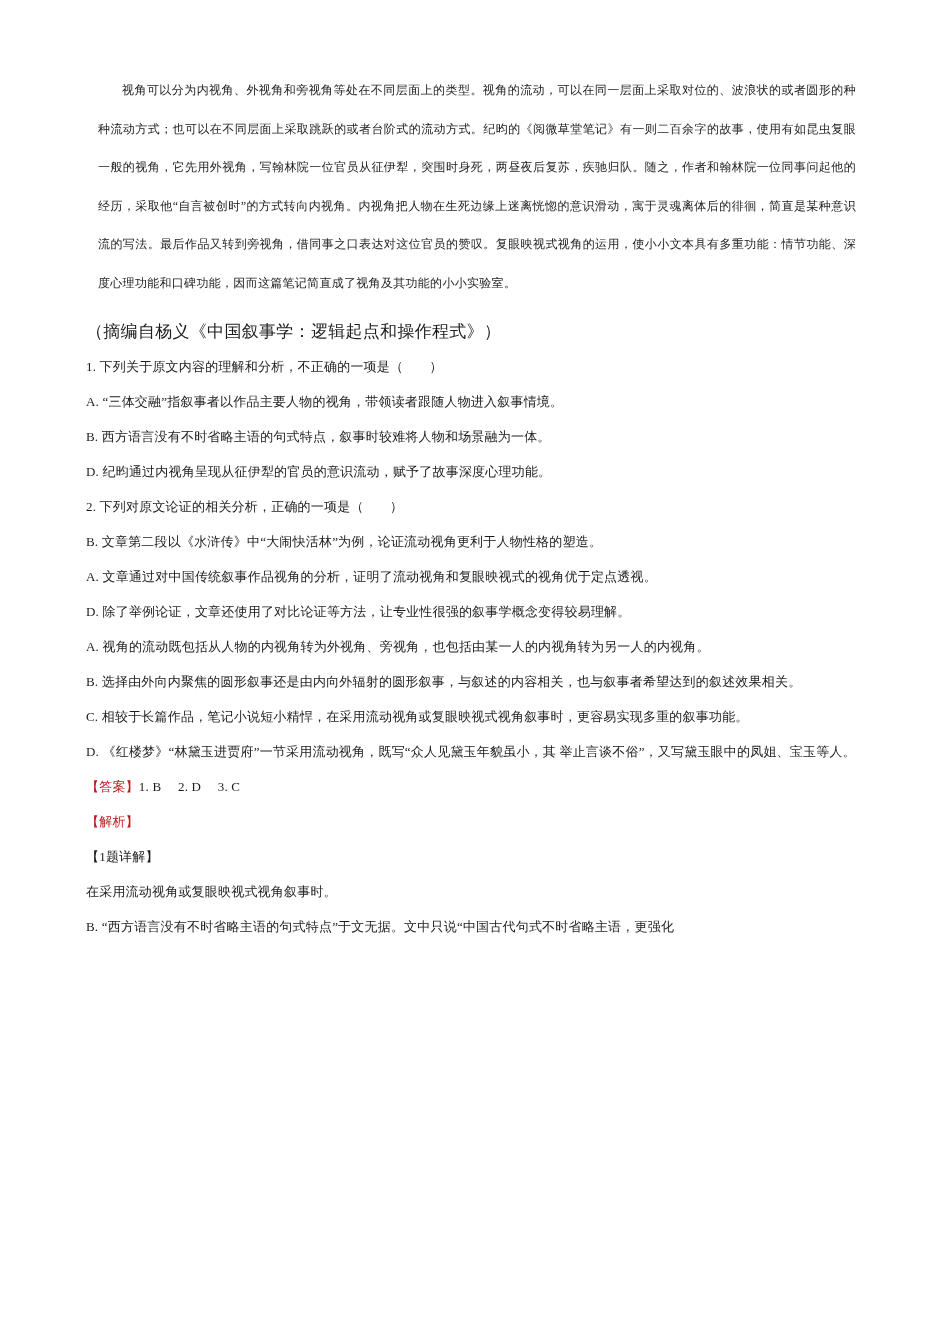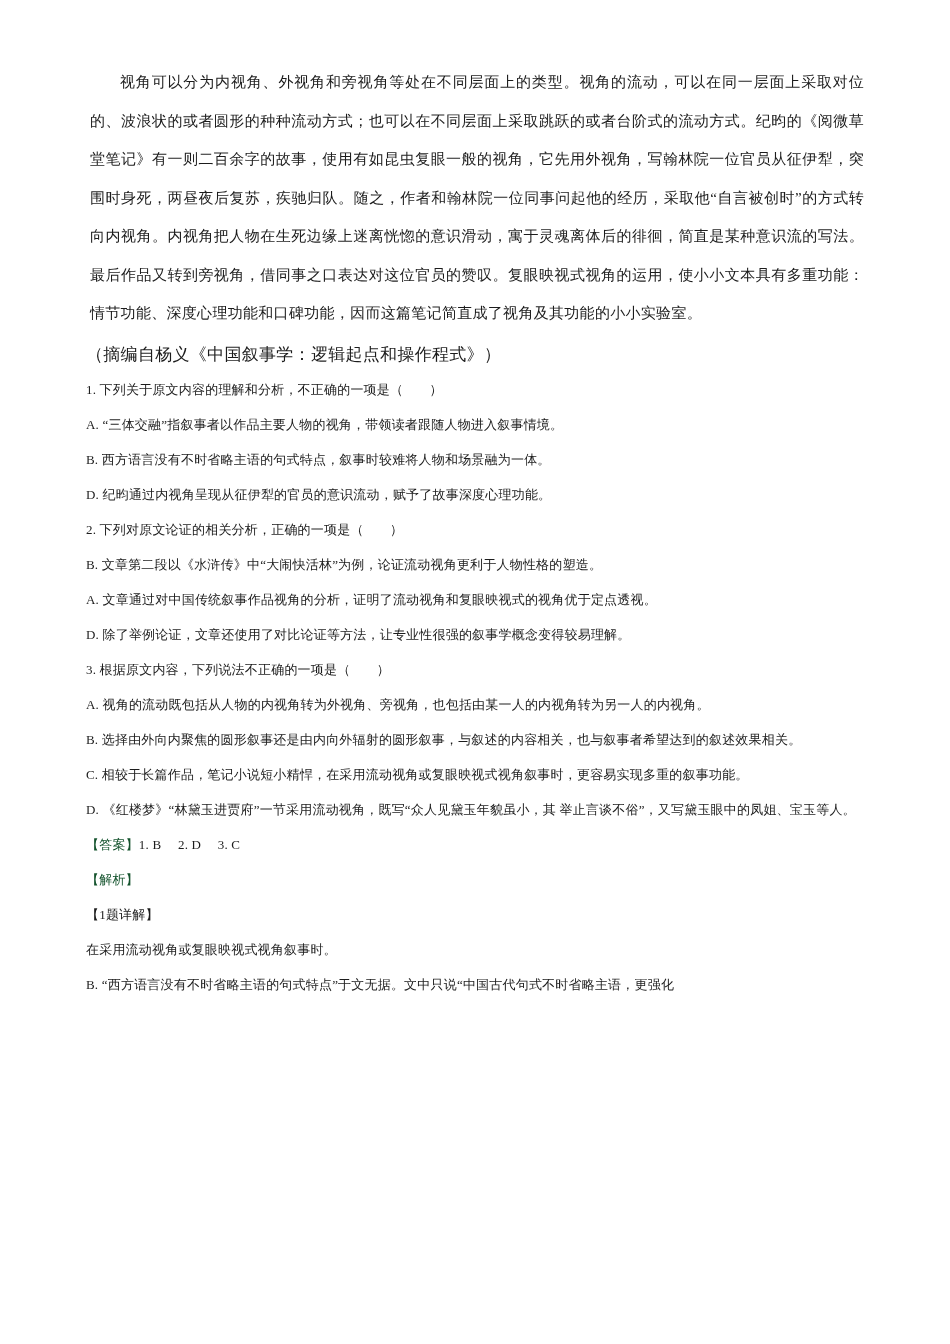--- a/index.html
+++ b/index.html
@@ -17,22 +17,22 @@
   }
   .page {
     box-sizing: border-box;
     width: 950px;
     height: 1344px;
     padding: 59px 82px 0 86px;
     position: relative;
   }
   
   .passage {
-    margin: 4px;
-    font-size: 15px;
+    margin: 12px;
+    font-size: 12px;
     line-height: 38.5px;
     text-align: justify;
     text-indent: 2em;
     letter-spacing: 0.3px;
   }
   .attribution {
     margin: 0;
     font-size: 17px;
     line-height: 35px;
     text-align: left;
@@ -40,21 +40,21 @@
   }
   
   .qline {
     margin: 0;
     font-size: 13px;
     line-height: 35px;
     text-align: justify;
     letter-spacing: 0.2px;
   }
   .ablue {
-    color: #14532d;
+    color: #b91c1c;
     margin-top: 40px;
   }
   .footer {
     position: absolute;
     bottom: 9px;
     left: 0;
     width: 100%;
     text-align: center;
     font-size: 14px;
     color: #3d3d3d;
@@ -85,21 +85,20 @@
     </div>
 
     <div>
       <p class="qline">2. 下列对原文论证的相关分析，正确的一项是（　　）</p>
       <p class="qline">B. 文章第二段以《水浒传》中“大闹快活林”为例，论证流动视角更利于人物性格的塑造。</p>
       <p class="qline">A. 文章通过对中国传统叙事作品视角的分析，证明了流动视角和复眼映视式的视角优于定点透视。</p>
       <p class="qline">D. 除了举例论证，文章还使用了对比论证等方法，让专业性很强的叙事学概念变得较易理解。</p>
     </div>
 
     <div>
-      <p class="qline">3. 根据原文内容，下列说法不正确的一项是（　　）</p>
       <p class="qline">A. 视角的流动既包括从人物的内视角转为外视角、旁视角，也包括由某一人的内视角转为另一人的内视角。</p>
       <p class="qline">B. 选择由外向内聚焦的圆形叙事还是由内向外辐射的圆形叙事，与叙述的内容相关，也与叙事者希望达到的叙述效果相关。</p>
       <p class="qline">C. 相较于长篇作品，笔记小说短小精悍，在采用流动视角或复眼映视式视角叙事时，更容易实现多重的叙事功能。</p>
       <p class="qline">D. 《红楼梦》“林黛玉进贾府”一节采用流动视角，既写“众人见黛玉年貌虽小，其 举止言谈不俗”，又写黛玉眼中的凤姐、宝玉等人。</p>
     </div>
 
   </div>
 
   <div>
     <p class="qline"><span class="ablue">【答案】</span><span>1. B　 2. D　 3. C</span></p>

